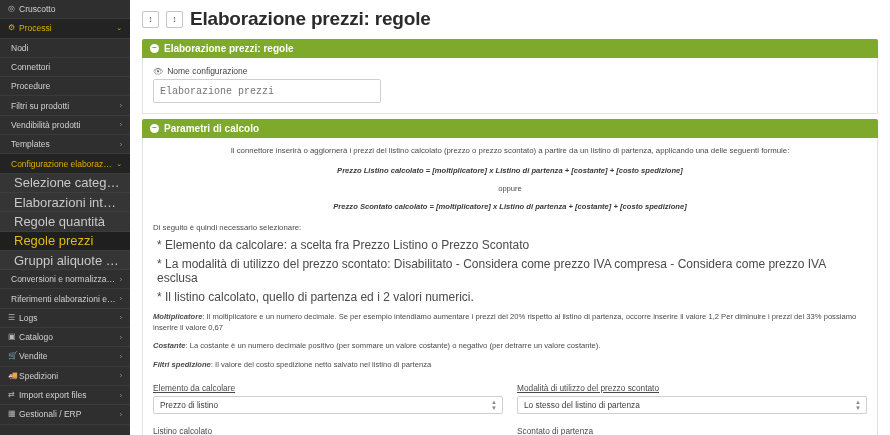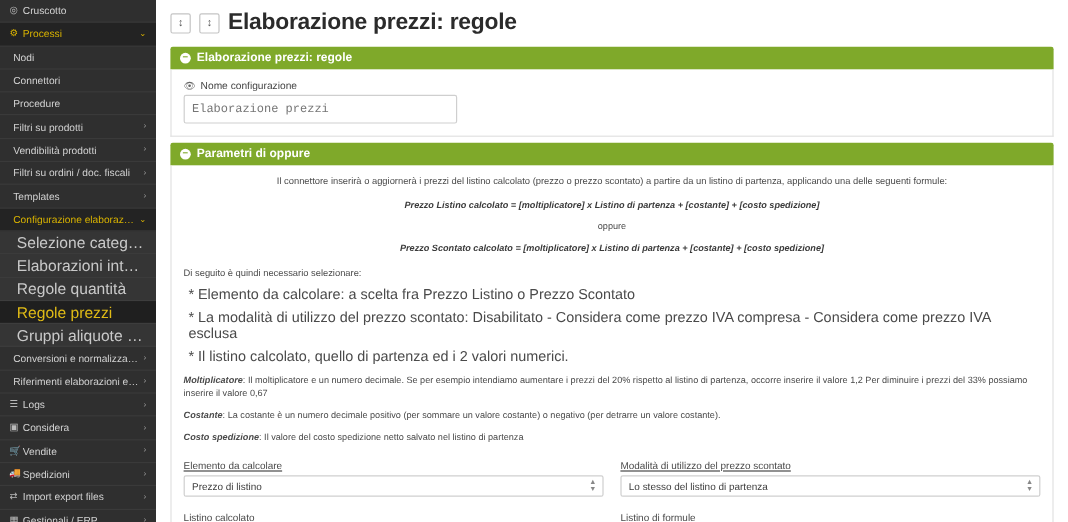--- a/index.html
+++ b/index.html
@@ -236,24 +236,20 @@
     <div class="nav-item noicon">
       <span class="lbl">Filtri su prodotti</span>
       <span class="chev">›</span>
     </div>
 
     <div class="nav-item noicon">
       <span class="lbl">Vendibilità prodotti</span>
       <span class="chev">›</span>
     </div>
 
-    <div class="nav-item noicon">
-      <span class="lbl">Filtri su ordini / doc. fiscali</span>
-      <span class="chev">›</span>
-    </div>
 
     <div class="nav-item noicon">
       <span class="lbl">Templates</span>
       <span class="chev">›</span>
     </div>
 
     <div class="nav-item active noicon">
       <span class="lbl">Configurazione elaborazioni</span>
       <span class="chev">⌄</span>
     </div>
@@ -289,21 +285,21 @@
     </div>
 
     <div class="nav-item">
       <span class="ico">☰</span>
       <span class="lbl">Logs</span>
       <span class="chev">›</span>
     </div>
 
     <div class="nav-item">
       <span class="ico">▣</span>
-      <span class="lbl">Considera</span>
+      <span class="lbl">Catalogo</span>
       <span class="chev">›</span>
     </div>
 
     <div class="nav-item">
       <span class="ico">🛒</span>
       <span class="lbl">Vendite</span>
       <span class="chev">›</span>
     </div>
 
     <div class="nav-item">
@@ -344,21 +340,21 @@
           <span class="eye">👁</span>
           <span>Nome configurazione</span>
         </div>
         <input class="txt-input" type="text" placeholder="Elaborazione prezzi" style="">
       </div>
     </section>
 
     <section class="panel">
       <div class="panel-head">
         <span class="minus">−</span>
-        <span>Parametri di oppure</span>
+        <span>Parametri di calcolo</span>
       </div>
       <div class="panel-body">
 
         <div class="desc desc-center">Il connettore inserirà o aggiornerà i prezzi del listino calcolato (prezzo o prezzo scontato) a partire da un listino di partenza, applicando una delle seguenti formule:</div>
 
         <div class="formula">Prezzo Listino calcolato = [moltiplicatore] x Listino di partenza + [costante] + [costo spedizione]</div>
         <div class="oppure">oppure</div>
         <div class="formula">Prezzo Scontato calcolato = [moltiplicatore] x Listino di partenza + [costante] + [costo spedizione]</div>
 
         <div class="desc" style="margin-top:12px;">Di seguito è quindi necessario selezionare:</div>
@@ -367,21 +363,21 @@
         <div class="bullet">* La modalità di utilizzo del prezzo scontato: Disabilitato - Considera come prezzo IVA compresa - Considera come prezzo IVA esclusa</div>
         <div class="bullet">* Il listino calcolato, quello di partenza ed i 2 valori numerici.</div>
 
         <div class="para">
           <b>Moltiplicatore</b><span>: Il moltiplicatore e un numero decimale. Se per esempio intendiamo aumentare i prezzi del 20% rispetto al listino di partenza, occorre inserire il valore 1,2 Per diminuire i prezzi del 33% possiamo inserire il valore 0,67</span>
         </div>
         <div class="para">
           <b>Costante</b><span>: La costante è un numero decimale positivo (per sommare un valore costante) o negativo (per detrarre un valore costante).</span>
         </div>
         <div class="para">
-          <b>Costo spedizione</b><span>: Il valore del costo spedizione netto salvato nel listino di partenza</span>
+          <b>Filtri spedizione</b><span>: Il valore del costo spedizione netto salvato nel listino di partenza</span>
         </div>
 
         <div class="row2">
           <div class="col">
             <div class="sel-label">Elemento da calcolare</div>
             <div class="select">
               <span>Prezzo di listino</span>
               <span class="arrow">
                   <span>▲</span>
                   <span>▼</span>
@@ -405,21 +401,21 @@
             <div class="sel-label">Listino calcolato</div>
             <div class="select placeholder">
               <span>Seleziona</span>
               <span class="arrow">
                   <span>▲</span>
                   <span>▼</span>
                 </span>
             </div>
           </div>
           <div class="col">
-            <div class="sel-label">Listino di formule</div>
+            <div class="sel-label">Scontato di partenza</div>
             <div class="select placeholder">
               <span>Seleziona</span>
               <span class="arrow">
                   <span>▲</span>
                   <span>▼</span>
                 </span>
             </div>
           </div>
         </div>
 

